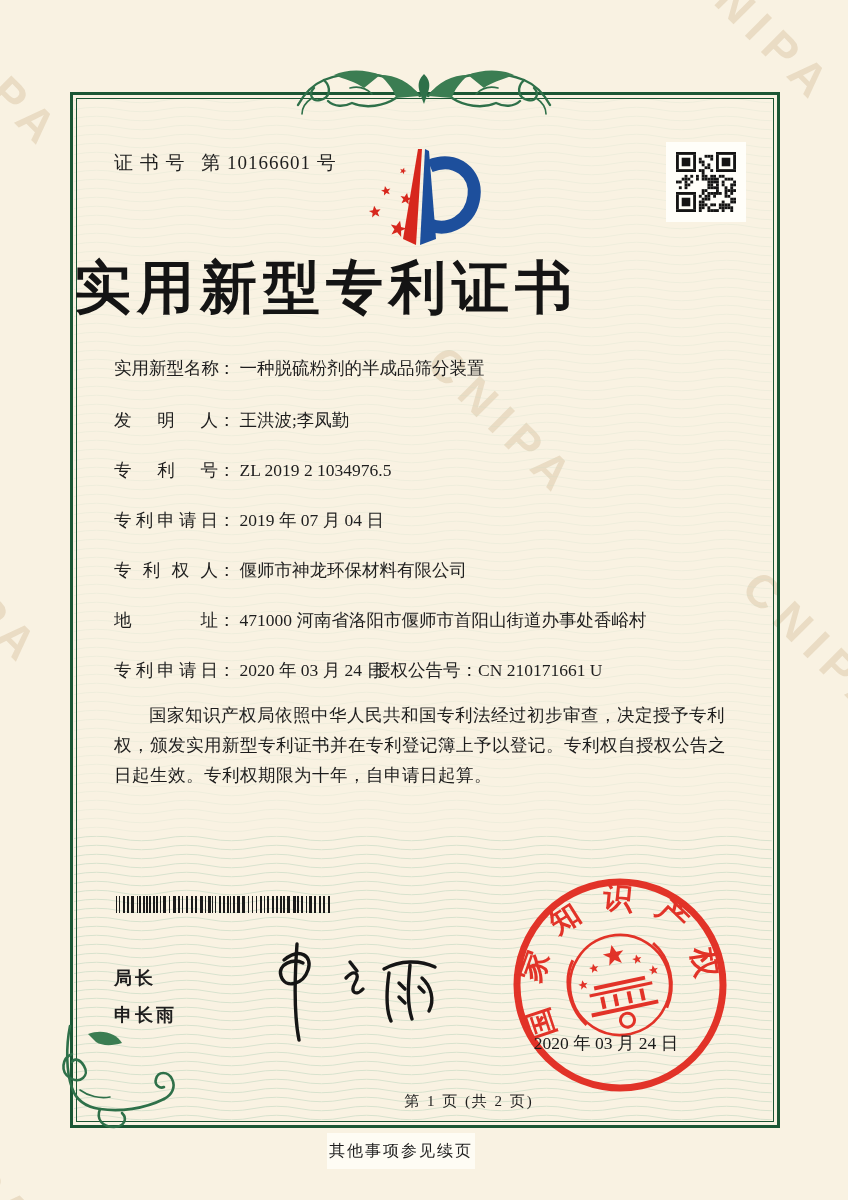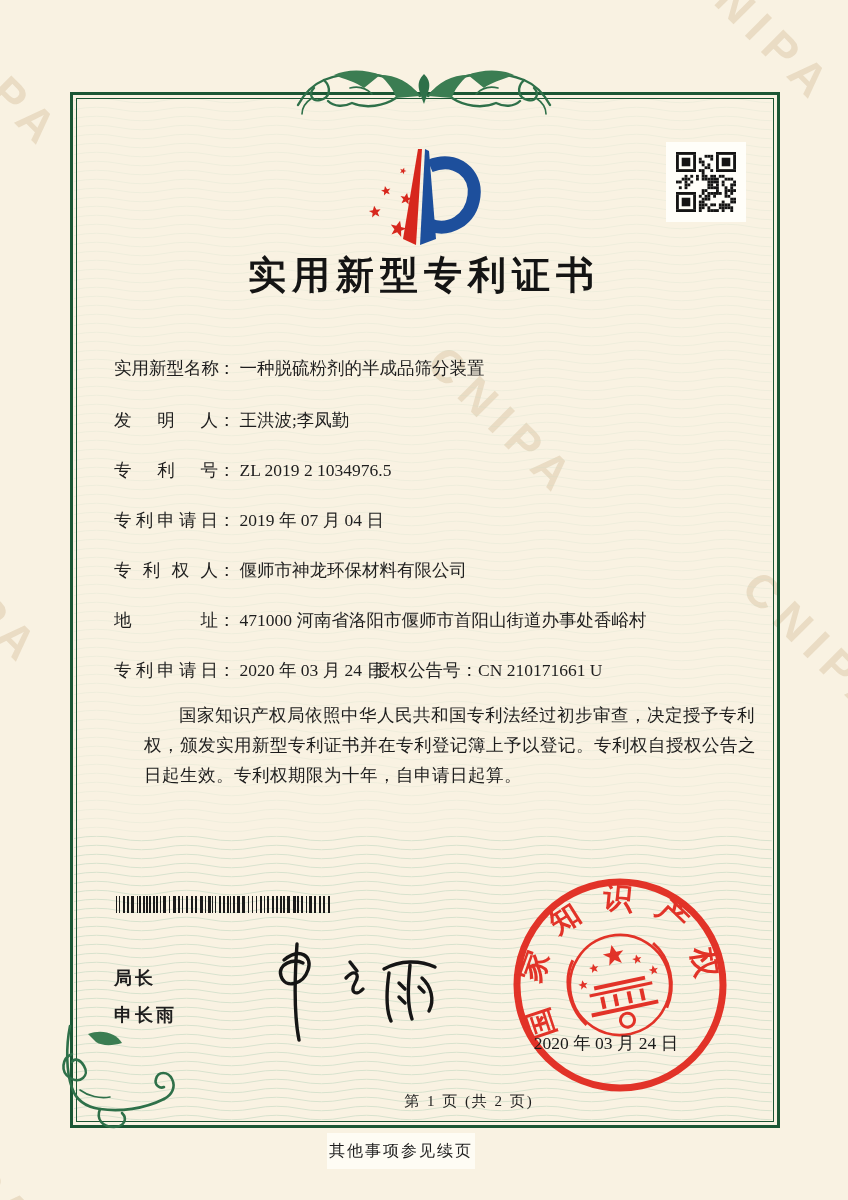--- a/index.html
+++ b/index.html
@@ -8,28 +8,28 @@
   .wm{position:absolute;font:bold 46px "Liberation Sans","DejaVu Sans",sans-serif;
       color:rgba(199,168,126,.30);letter-spacing:10px;transform:rotate(45deg);
       transform-origin:left top;white-space:nowrap;z-index:1;}
   .frame-outer{position:absolute;left:70px;top:92px;width:704px;height:1030px;
       border:3px solid #1b5634;z-index:3;}
   .frame-inner{position:absolute;left:3px;top:3px;right:3px;bottom:3px;border:1px solid #1b5634;}
   .waves{position:absolute;left:74px;top:96px;z-index:2;}
   .orn{position:absolute;z-index:4;}
   .content{position:absolute;z-index:5;white-space:nowrap;}
   .certline{left:114px;top:150px;font-size:19px;letter-spacing:1px;}
-  .title{left:74px;top:250px;width:700px;text-align:center;font-size:38px;font-weight:bold;
+  .title{left:74px;top:250px;width:700px;text-align:left;font-size:57px;font-weight:bold;
          letter-spacing:6px;color:#141414;}
   .fieldrow{position:absolute;left:114px;font-size:17.5px;z-index:5;white-space:nowrap;}
   .flabel{display:inline-block;width:104px;text-align:justify;text-align-last:justify;}
   .fval{margin-left:4px;font-family:Liberation Serif, serif;}
   .pair2{position:absolute;left:259px;top:0;}
   .bodytext{position:absolute;left:114px;top:700px;width:628px;font-size:17.5px;
-            line-height:30px;z-index:5;color:#1c1c1c;margin-left:30px;}
+            line-height:30px;z-index:5;color:#1c1c1c;}
   .bodytext p{margin:0;text-indent:2em;letter-spacing:0.5px;}
   .signer{font-size:18px;letter-spacing:3px;font-weight:bold;}
   .pagenum{left:74px;top:1092px;width:700px;text-align:center;font-size:15px;letter-spacing:2px;padding-left:45px;}
   .contbox{position:absolute;left:327px;top:1133px;width:148px;height:36px;background:#fefcf4;
            z-index:6;text-align:center;line-height:36px;font-size:16px;letter-spacing:2px;}
   svg{display:block;}
 </style>
 </head>
 <body>
 
@@ -74,20 +74,24 @@
     <g fill="none" stroke="#2e7049" stroke-width="2.6" stroke-linecap="round">
       <path d="M12,2 C8,22 8,48 14,64 C18,76 28,83 42,85 C62,88 86,85 106,75"></path>
       <path d="M42,85 C38,95 44,103 56,103 C66,103 70,95 64,89"></path>
       <path d="M14,30 C4,34 2,48 12,54 C22,60 32,52 26,42 C22,35 16,34 14,38"></path>
       <path d="M106,75 C114,71 118,63 114,55 C110,47 100,47 98,55 C96,61 102,65 106,63"></path>
       <path d="M30,10 C44,5 58,9 64,19 C54,22 44,22 38,18 Z" fill="#3b7d52" stroke="none"></path>
       <path d="M22,66 C30,72 42,75 52,73" stroke-width="1.6"></path>
     </g>
   </svg>
 
+  <div class="content certline">
+    <span>证 书 号</span>
+    <span style="margin-left:10px">第 10166601 号</span>
+  </div>
 
   <svg class="content" style="left:358px;top:146px" width="145" height="106" viewBox="0 0 145 106">
     <defs>
       <path id="star" d="M0,-10 L2.94,-3.09 L9.51,-3.09 L4.05,1.18 L5.88,8.09 L0,4.05 L-5.88,8.09 L-4.05,1.18 L-9.51,-3.09 L-2.94,-3.09 Z"></path>
     </defs>
     <g fill="#d7271d">
       <use href="#star" transform="translate(45,25) scale(0.35) rotate(20)"></use>
       <use href="#star" transform="translate(28,45) scale(0.5) rotate(-12)"></use>
       <use href="#star" transform="translate(48,53) scale(0.62) rotate(10)"></use>
       <use href="#star" transform="translate(17,66) scale(0.62) rotate(-8)"></use>

